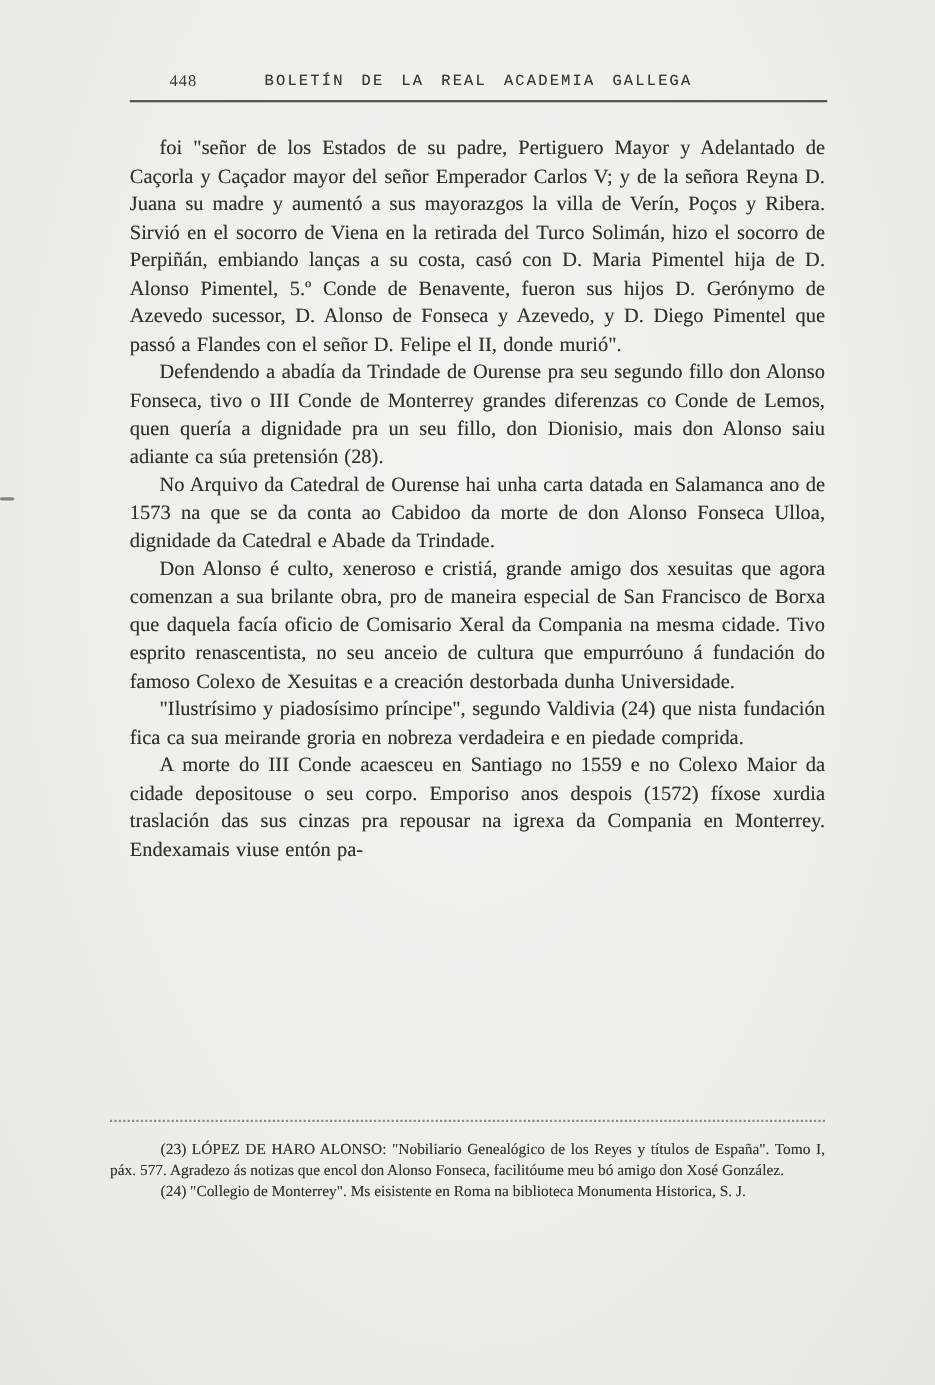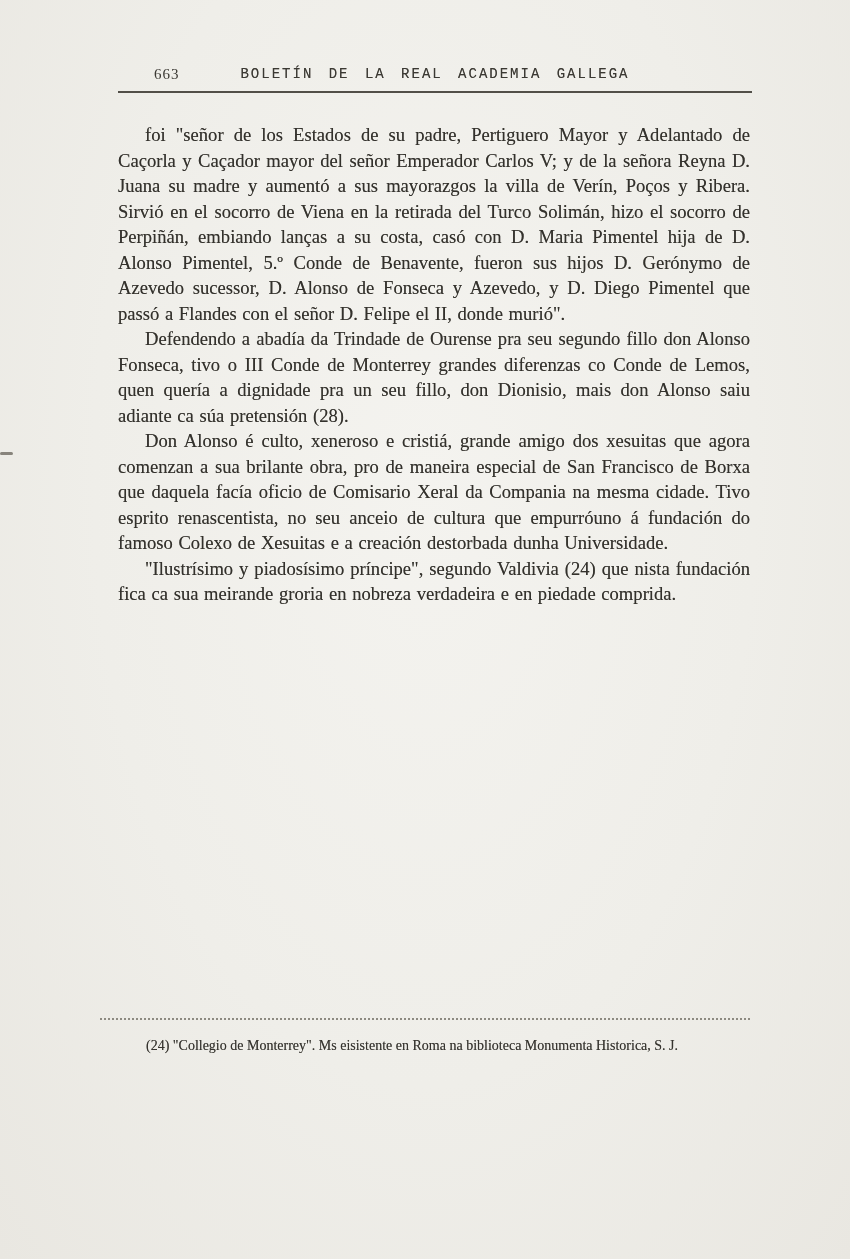--- a/index.html
+++ b/index.html
@@ -107,32 +107,35 @@
   }
 </style>
 </head>
 <body>
 
 <div class="scan-page">
 
   <div class="scan-artifact"></div>
 
   <header class="page-header">
-    <span class="page-number">663</span>
+    <span class="page-number">448</span>
     <span class="running-title">BOLETÍN DE LA REAL ACADEMIA GALLEGA</span>
     <hr class="header-rule">
   </header>
 
   <div class="body-wrap">
     <main class="body-text">
       <p>foi "señor de los Estados de su padre, Pertiguero Mayor y Adelantado de Caçorla y Caçador mayor del señor Emperador Carlos V; y de la señora Reyna D. Juana su madre y aumentó a sus mayorazgos la villa de Verín, Poços y Ribera. Sirvió en el socorro de Viena en la retirada del Turco Solimán, hizo el socorro de Perpiñán, embiando lanças a su costa, casó con D. Maria Pimentel hija de D. Alonso Pimentel, 5.º Conde de Benavente, fueron sus hijos D. Gerónymo de Azevedo sucessor, D. Alonso de Fonseca y Azevedo, y D. Diego Pimentel que passó a Flandes con el señor D. Felipe el II, donde murió".</p>
       <p>Defendendo a abadía da Trindade de Ourense pra seu segundo fillo don Alonso Fonseca, tivo o III Conde de Monterrey grandes diferenzas co Conde de Lemos, quen quería a dignidade pra un seu fillo, don Dionisio, mais don Alonso saiu adiante ca súa pretensión (28).</p>
+      <p>No Arquivo da Catedral de Ourense hai unha carta datada en Salamanca ano de 1573 na que se da conta ao Cabidoo da morte de don Alonso Fonseca Ulloa, dignidade da Catedral e Abade da Trindade.</p>
       <p>Don Alonso é culto, xeneroso e cristiá, grande amigo dos xesuitas que agora comenzan a sua brilante obra, pro de maneira especial de San Francisco de Borxa que daquela facía oficio de Comisario Xeral da Compania na mesma cidade. Tivo esprito renascentista, no seu anceio de cultura que empurróuno á fundación do famoso Colexo de Xesuitas e a creación destorbada dunha Universidade.</p>
       <p>"Ilustrísimo y piadosísimo príncipe", segundo Valdivia (24) que nista fundación fica ca sua meirande groria en nobreza verdadeira e en piedade comprida.</p>
+      <p>A morte do III Conde acaesceu en Santiago no 1559 e no Colexo Maior da cidade depositouse o seu corpo. Emporiso anos despois (1572) fíxose xurdia traslación das sus cinzas pra repousar na igrexa da Compania en Monterrey. Endexamais viuse entón pa-</p>
     </main>
   </div>
 
   <section class="footnotes">
     <hr class="footnote-divider">
+    <p>(23)  LÓPEZ DE HARO ALONSO: "Nobiliario Genealógico de los Reyes y títulos de España". Tomo I, páx. 577. Agradezo ás notizas que encol don Alonso Fonseca, facilitóume meu bó amigo don Xosé González.</p>
     <p>(24)  "Collegio de Monterrey". Ms eisistente en Roma na biblioteca Monumenta Historica, S. J.</p>
   </section>
 
 </div>
 
 </body></html>

